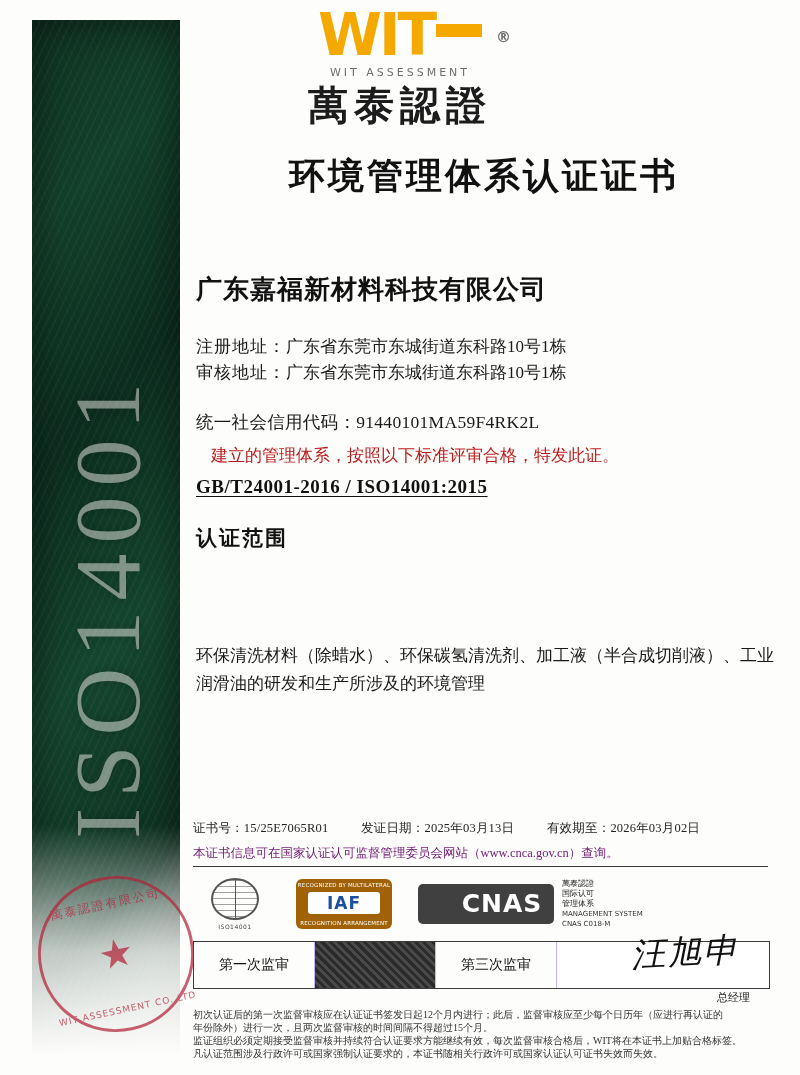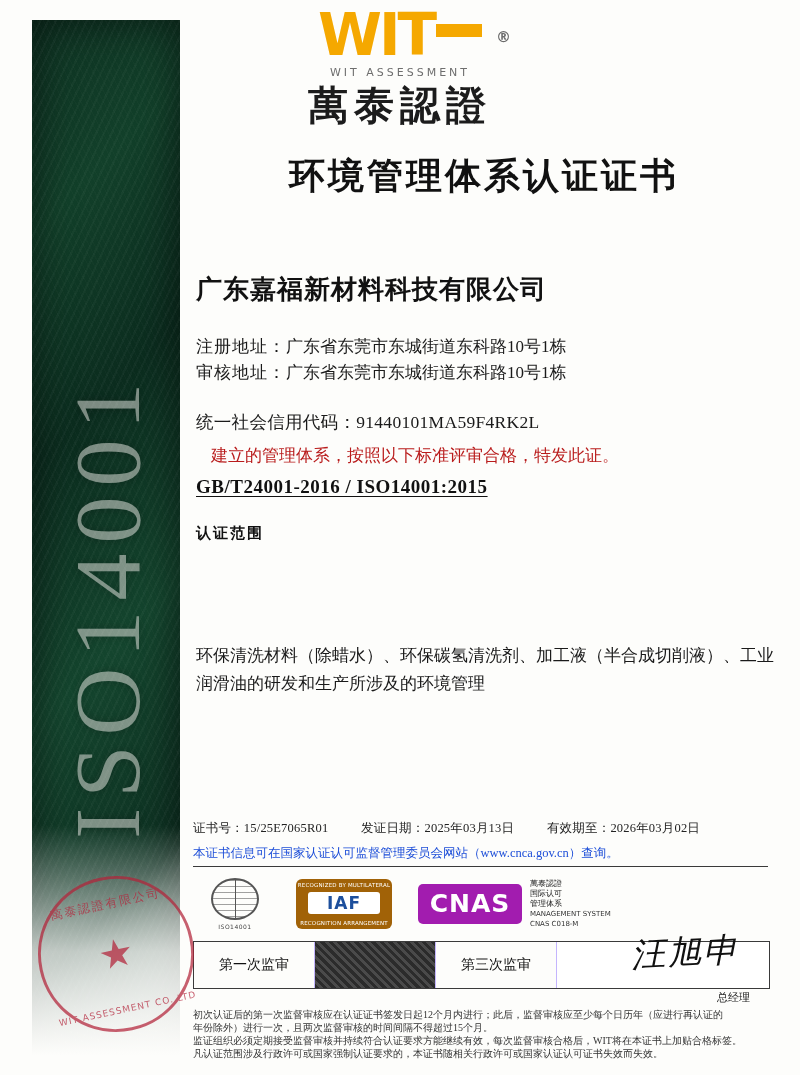--- a/index.html
+++ b/index.html
@@ -173,21 +173,21 @@
     text-underline-offset:3px;
     letter-spacing:.5px;
     font-family:"Liberation Serif", serif;
   }
   .scope-title{
     position:absolute;
     left:196px;
     top:524px;
     font-family:"DejaVu Sans", sans-serif;
     font-weight:bold;
-    font-size:15px;
+    font-size:21px;
     letter-spacing:2px;
     color:#111;
   }
   .scope-body{
     position:absolute;
     left:196px;
     top:642px;
     width:580px;
     font-size:17px;
     line-height:28px;
@@ -201,21 +201,21 @@
     font-size:12.5px;
     color:#222;
     letter-spacing:.2px;
   }
   .meta-line .gap{ display:inline-block; width:26px; }
   .note-line{
     position:absolute;
     left:193px;
     top:845px;
     font-size:12.5px;
-    color:#1d4ed8;
+    color:#701a75;
   }
   .rule{
     position:absolute;
     left:193px;
     top:866px;
     width:575px;
     height:1px;
     background:#3a3a3a;
   }
   
@@ -268,23 +268,23 @@
     text-align:center;font-weight:bold;font-size:17px;line-height:22px;letter-spacing:1px;
   }
   .acc-iaf .bot{
     position:absolute;bottom:3px;left:0;right:0;text-align:center;
     font-size:5.5px;letter-spacing:.2px;line-height:6px;color:#fff;
   }
   .acc-cnas{
     display:flex;align-items:center;gap:8px;
   }
   .acc-cnas .badge{
-    width:104px;height:40px;border-radius:5px;background:#a21caf;color:#fff;
+    width:104px;height:40px;border-radius:5px;background:#404040;color:#fff;
     font-family:"DejaVu Sans", sans-serif;font-weight:bold;font-size:25px;
-    letter-spacing:1px;text-align:center;line-height:40px;
+    letter-spacing:1px;text-align:center;line-height:40px;padding-left:32px;
   }
   .acc-cnas .txt{
     font-family:"DejaVu Sans", sans-serif;font-size:8px;line-height:10px;color:#222;
   }
   .acc-cnas .txt .small{font-size:7px;color:#333;}
   
   .sig-table{
     position:absolute;
     left:193px;
     top:941px;

